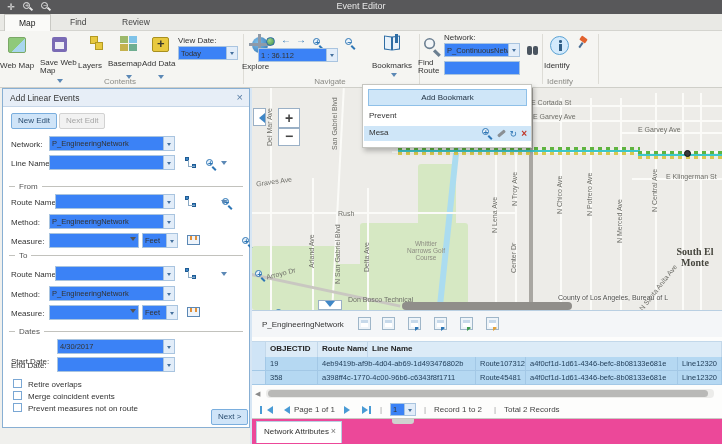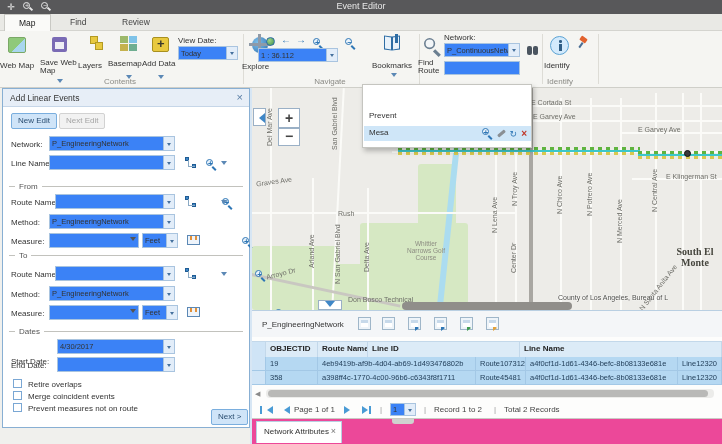--- a/index.html
+++ b/index.html
@@ -355,20 +355,21 @@
         <div class="tri-left" style="margin-left:0px"></div>
       </div>
     <div class="mapbtn" style="left:26px;top:20px;width:22px;height:20px;font-size:14px;font-weight:bold;line-height:18px">+</div>
     <div class="mapbtn" style="left:26px;top:40px;width:22px;height:18px;font-size:14px;font-weight:bold;line-height:14px">−</div>
     <div class="mapbtn" style="left:66px;top:212px;width:24px;height:10px;display:flex;justify-content:center">
         <div class="tri-down"></div>
       </div>
   </div>
 
   <div class="abs" id="bkpopup">
+    <div id="bk-add">Add Bookmark</div>
     <div class="bk-item" style="top:24px">Prevent</div>
     <div class="bk-item sel" style="top:41px">
       <span>Mesa</span>
       <span class="bk-icons">
         <span class="mag" style="width:11px;height:11px">
             <span class="c"></span>
             <span class="t"></span>
             <span class="plus">+</span>
           </span>
         <span class="ic-pencil"></span>
@@ -540,21 +541,20 @@
           <span class="arr" style="border-left-color:#3f9b4f"></span>
         </span>
       <span class="tp-ic" style="left:234px">
           <span class="arr" style="border-left-color:#e2a13a"></span>
         </span>
     </div>
     <div class="thead">
       <div class="c0"></div>
       <div class="c1">OBJECTID</div>
       <div class="c3">Route Name</div>
-      <div class="c4">Line ID</div>
       <div class="c5">Line Name</div>
     </div>
     <div class="trow" style="top:46px">
       <div class="c0"></div>
       <div class="c1">19</div>
       <div class="c2">4eb9419b-af9b-4d04-ab69-1d493476802b</div>
       <div class="c3">Route107312</div>
       <div class="c4">a4f0cf1d-1d61-4346-befc-8b08133e681e</div>
       <div class="c5">Line12320</div>
     </div>

